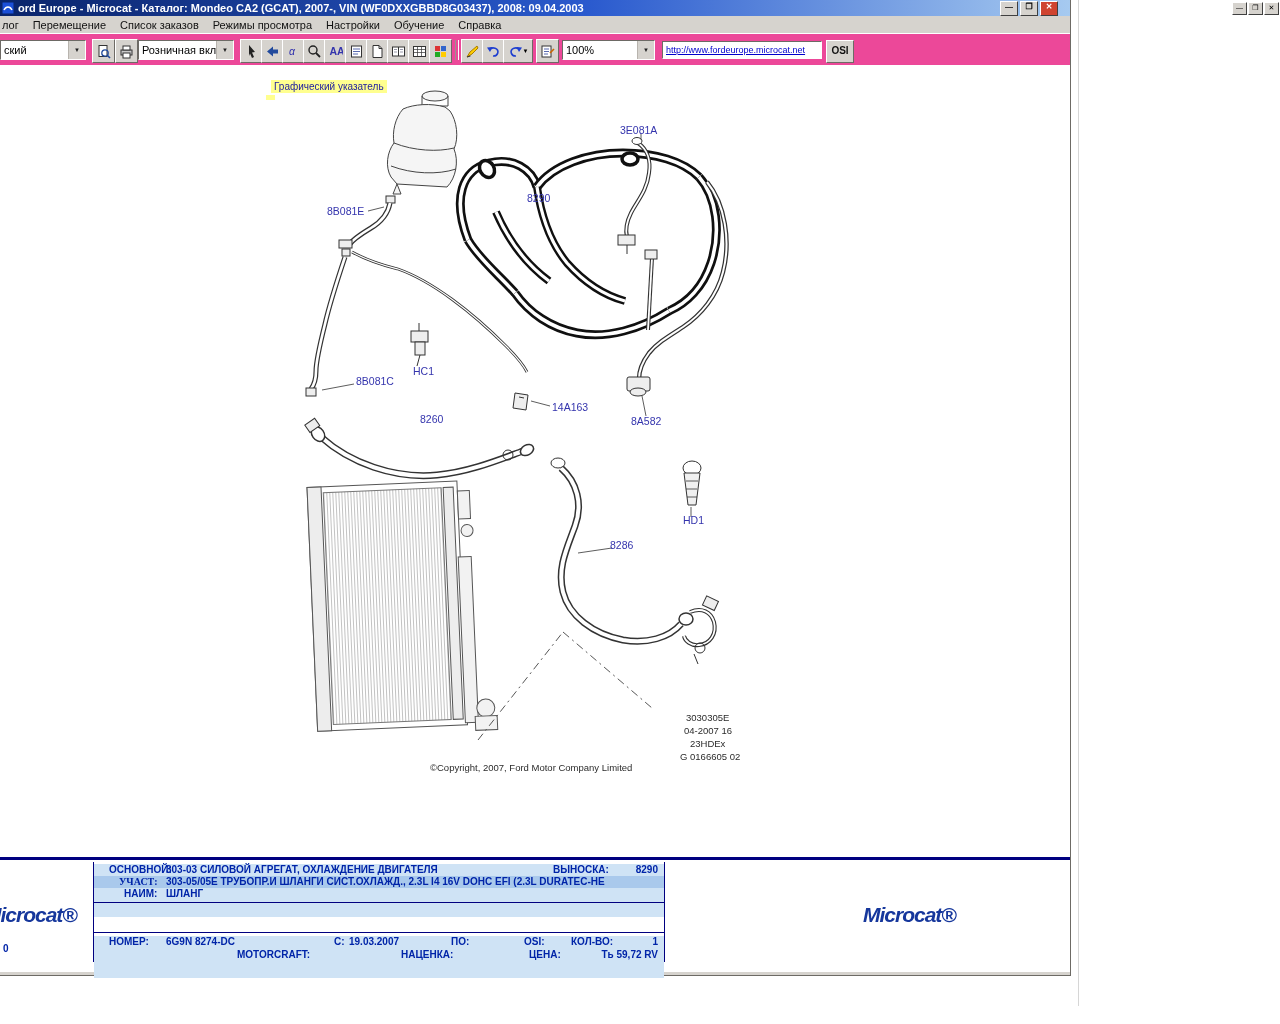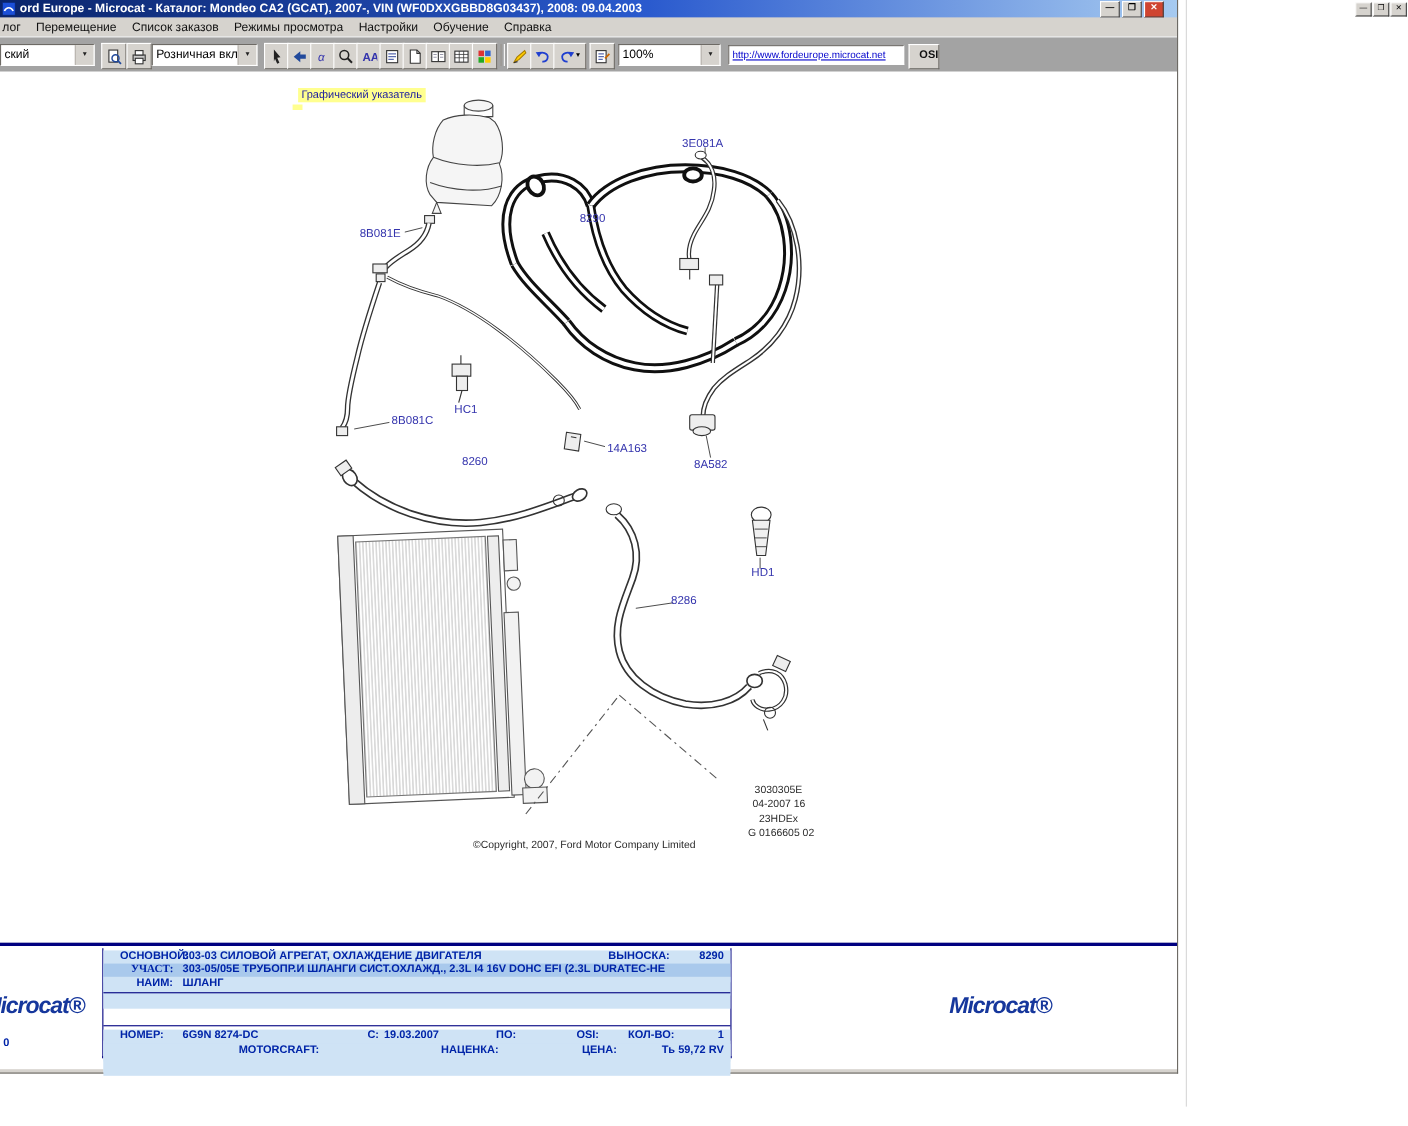--- a/index.html
+++ b/index.html
@@ -10,29 +10,29 @@
   #app-icon{width:12px;height:12px;margin:0 4px 0 2px;flex:none;}
   #window-title{white-space:nowrap;overflow:hidden;flex:1;}
   #win-btns{display:flex;margin-right:12px;flex:none;}
   .wbtn{width:16px;height:13px;margin-left:2px;background:#d6d3ce;border:1px solid;border-color:#ffffff #404040 #404040 #ffffff;font-size:8px;line-height:10px;text-align:center;color:#000;font-weight:bold;}
   .wbtn.close{background:#cf4430;color:#fff;}
   
   #menubar{position:absolute;left:0;top:16px;width:100%;height:17px;background:#d6d3ce;display:flex;align-items:center;font-size:11px;color:#111;border-bottom:1px solid #b8b4ae;}
   .menu-item{padding:1px 7px;white-space:nowrap;}
   .menu-item:first-child{padding-left:2px;}
   
-  #toolbar{position:absolute;left:0;top:33px;width:100%;height:32px;background:#a3a3a3;border-top:1px solid #ffffff;}
+  #toolbar{position:absolute;left:0;top:33px;width:100%;height:32px;background:#ec4899;border-top:1px solid #ffffff;}
   .tbtn{position:absolute;top:5px;width:21px;height:22px;background:#d6d3ce;border:1px solid;border-color:#ffffff #6d6a65 #6d6a65 #ffffff;display:flex;align-items:center;justify-content:center;}
   .tsep{position:absolute;top:6px;width:2px;height:20px;border-left:1px solid #9a968f;border-right:1px solid #ffffff;}
   .combo{position:absolute;top:6px;height:20px;background:#fff;border:1px solid;border-color:#6d6a65 #ffffff #ffffff #6d6a65;font-size:11px;display:flex;align-items:center;box-sizing:border-box;}
   .combo .val{flex:1;padding:0 3px;white-space:nowrap;overflow:hidden;color:#000;}
   .combo .drop{width:16px;height:100%;background:#d6d3ce;border-left:1px solid #b8b4ae;display:flex;align-items:center;justify-content:center;font-size:6px;color:#222;flex:none;}
   #url-field{position:absolute;top:7px;height:18px;background:#fff;border:1px solid;border-color:#6d6a65 #ffffff #ffffff #6d6a65;display:flex;align-items:center;box-sizing:border-box;}
   #url-text{font-size:9px;color:#0000cc;text-decoration:underline;padding:0 3px;white-space:nowrap;}
-  #osi-btn{position:absolute;top:6px;width:26px;height:21px;background:#d6d3ce;border:1px solid;border-color:#ffffff #6d6a65 #6d6a65 #ffffff;font-size:10px;font-weight:bold;text-align:right;line-height:19px;color:#111;}
+  #osi-btn{position:absolute;top:6px;width:26px;height:21px;background:#d6d3ce;border:1px solid;border-color:#ffffff #6d6a65 #6d6a65 #ffffff;font-size:10px;font-weight:bold;text-align:center;line-height:19px;color:#111;}
   
   #content{position:absolute;left:0;top:65px;width:1070px;height:792px;background:#ffffff;}
   #diagram-svg{position:absolute;left:0;top:0;}
   svg text{font-family:"Liberation Sans",sans-serif;font-size:10.5px;fill:#3434ad;}
   svg text.dark{fill:#2b2b2b;font-size:9.5px;}
   #index-tag{position:absolute;left:271px;top:80px;background:#ffff8f;color:#1a1aa0;font-size:10px;padding:1px 3px;white-space:nowrap;}
   #index-tag-tail{position:absolute;left:266px;top:95px;width:9px;height:5px;background:#ffff8f;}
   
   #panel{position:absolute;left:0;top:857px;width:1070px;height:115px;background:#ffffff;}
   #panel-topline{position:absolute;left:0;top:0;width:1070px;height:3px;background:#000080;}
@@ -387,21 +387,21 @@
         <span style="left:15px;">НОМЕР:</span>
         <span style="left:72px;">6G9N 8274-DC</span>
         <span style="left:240px;">С:</span>
         <span style="left:255px;text-align:center;">19.03.2007</span>
         <span style="left:357px;">ПО:</span>
         <span style="left:430px;">OSI:</span>
         <span style="left:477px;text-align:center;">КОЛ-ВО:</span>
         <span style="right:6px;">1</span>
       </div>
       <div class="prow bg1" style="top:87px;">
-        <span style="left:123px;">MOTORCRAFT:</span>
+        <span style="left:143px;">MOTORCRAFT:</span>
         <span style="left:307px;">НАЦЕНКА:</span>
         <span style="left:435px;">ЦЕНА:</span>
         <span style="right:6px;">Ть 59,72 RV</span>
       </div>
     </div>
 
     <div id="logo-left">
       <span class="logo">Microcat®</span>
     </div>
     <div id="logo-right">

